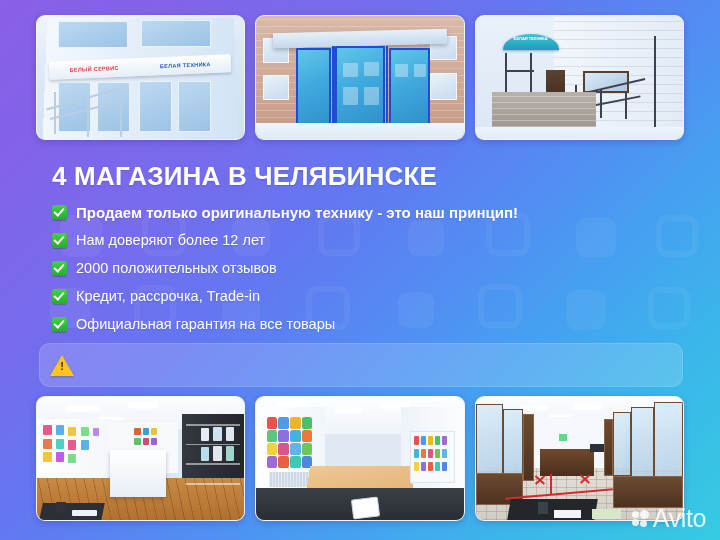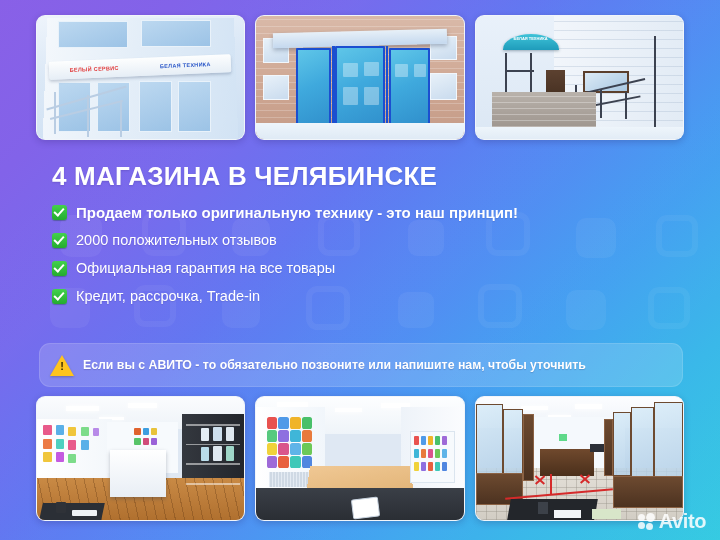--- a/index.html
+++ b/index.html
@@ -313,22 +313,22 @@
   .watermark .dots span {
     position:absolute;
     border-radius:50%;
     background:rgba(255,255,255,.92);
   }
   .watermark .dots span:nth-child(1){ left:0;   top:1px;  width:7px;  height:7px; }
   .watermark .dots span:nth-child(2){ left:8px; top:0;    width:9px;  height:9px; }
   .watermark .dots span:nth-child(3){ left:0;   top:9px;  width:7px;  height:7px; }
   .watermark .dots span:nth-child(4){ left:8px; top:10px; width:7px;  height:7px; }
   .watermark .wm-text {
-    font-size:20px;
-    font-weight:bold;
+    font-size:25px;
+    font-weight:normal;
     color:rgba(255,255,255,.95);
     letter-spacing:-.4px;
     line-height:1;
   }
 </style>
 </head>
 <body>
 
 <div id="ad">
 
@@ -424,42 +424,45 @@
 
   <div class="headline">4 МАГАЗИНА В ЧЕЛЯБИНСКЕ</div>
 
   <div class="benefits">
 
     <div class="benefit primary">
       <span class="check"></span>
       <span class="btext">Продаем только оригинальную технику - это наш принцип!</span>
     </div>
 
+    <div class="benefit">
+      <span class="check"></span>
+      <span class="btext">Нам доверяют более 12 лет</span>
+    </div>
 
     <div class="benefit">
       <span class="check"></span>
       <span class="btext">2000 положительных отзывов</span>
     </div>
 
     <div class="benefit">
       <span class="check"></span>
-      <span class="btext">Официальная гарантия на все товары</span>
+      <span class="btext">Кредит, рассрочка, Trade-in</span>
     </div>
 
     <div class="benefit">
       <span class="check"></span>
-      <span class="btext">Кредит, рассрочка, Trade-in</span>
+      <span class="btext">Официальная гарантия на все товары</span>
     </div>
 
   </div>
 
   <div class="warn">
     <span class="tri"></span>
     <div>
-      <div class="wtext">Если вы с АВИТО - то обязательно позвоните или напишите нам, чтобы уточнить</div>
     </div>
   </div>
 
   <div class="photo-row bottom">
 
     <div class="photo p4">
       <div class="ph-inner">
         <div class="ceil"></div>
         <div class="lamp" style="left:14%; top:7%;  width:16%; height:4%;"></div>
         <div class="lamp" style="left:44%; top:5%;  width:14%; height:4%;"></div>

